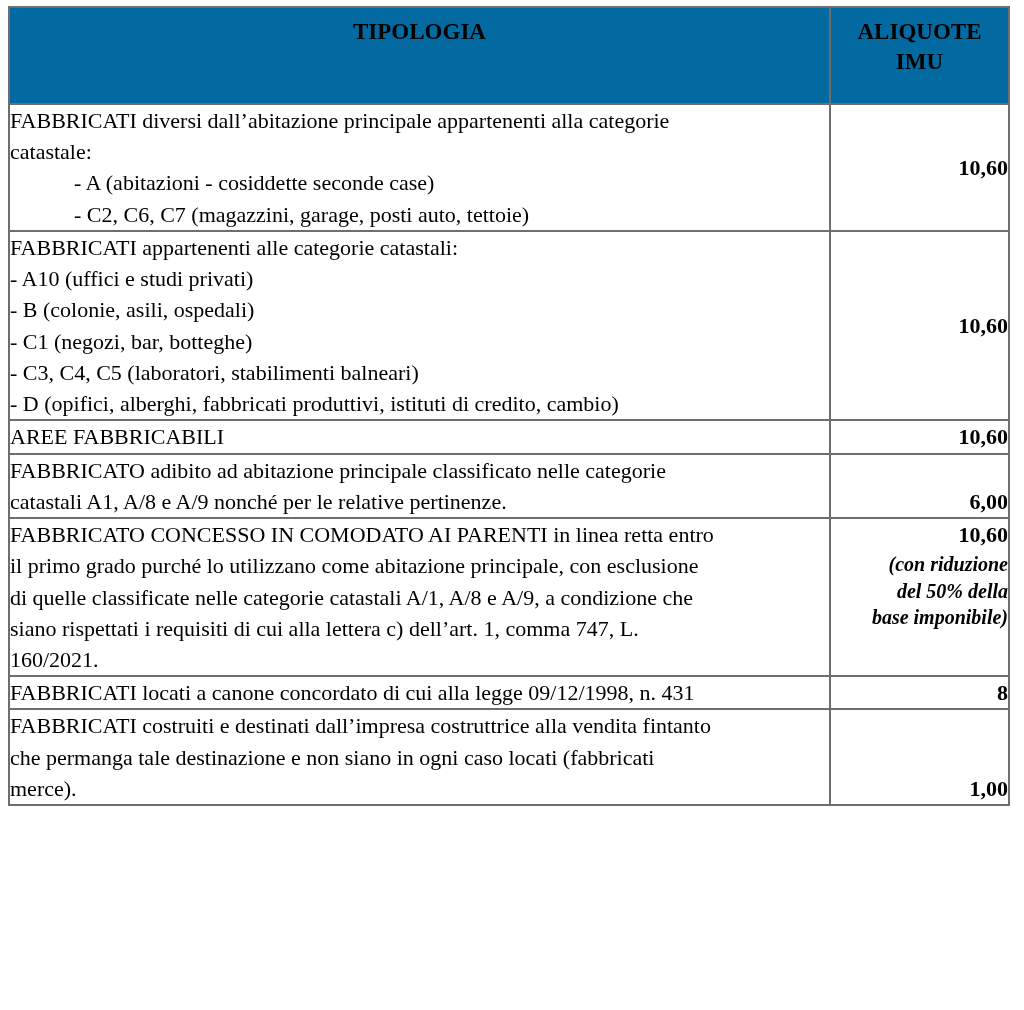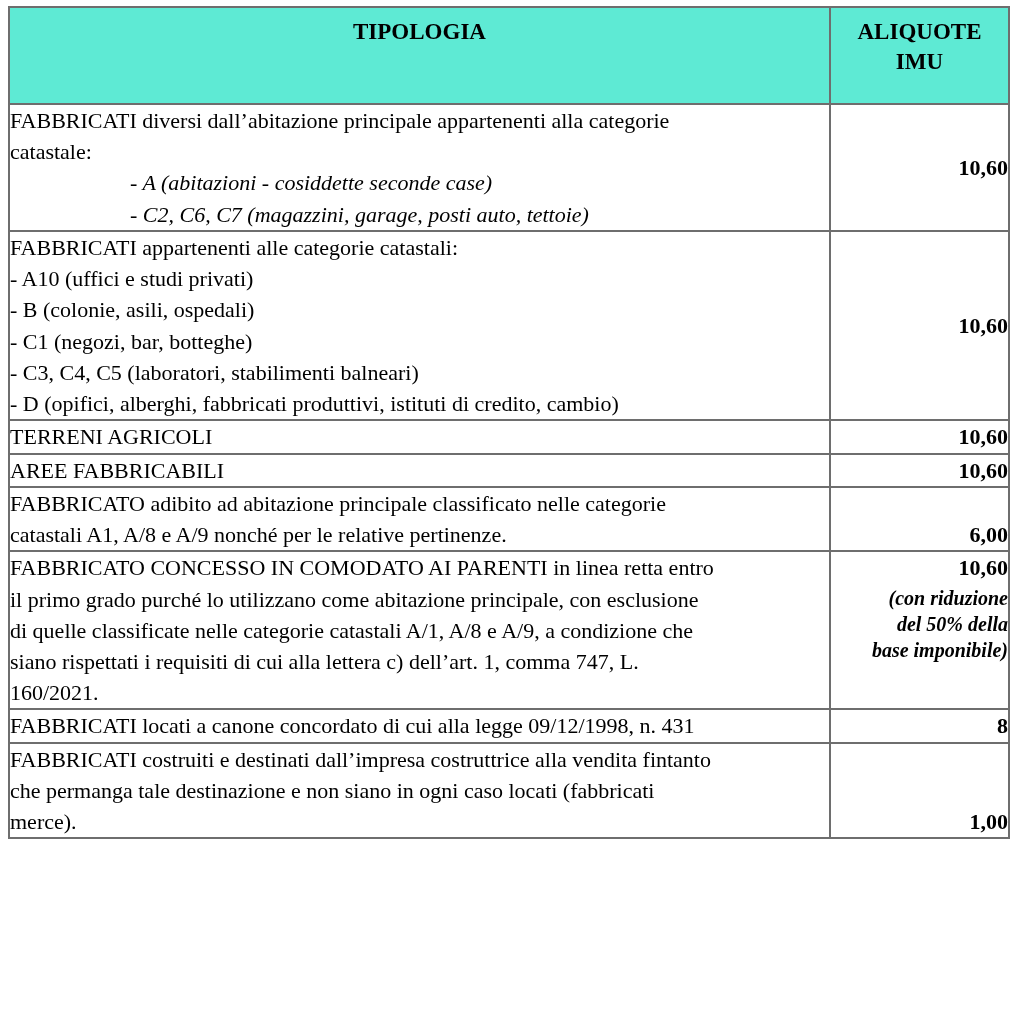--- a/index.html
+++ b/index.html
@@ -35,21 +35,21 @@
 
   table.imu th,
   table.imu td {
     border: 2px solid #6e6e6e;
     vertical-align: top;
     padding: 0;
   }
 
   
   thead th {
-    background: #5eead4;
+    background: #0369a1;
     font-weight: bold;
     font-size: 23px;
     line-height: 1.30;
     text-align: center;
     vertical-align: top;
   }
   thead th.h-tipologia {
     padding: 9px 6px 0 6px;
     height: 78px;
   }
@@ -86,21 +86,21 @@
     font-style: italic;
     font-weight: bold;
     font-size: 20px;
     line-height: 1.32;
     margin-top: 1px;
   }
   .val-note .nl { display: block; }
 
   
   .line { display: block; }
-  .line.indent { padding-left: 120px; font-style: italic; }
+  .line.indent { padding-left: 64px; }
 </style>
 </head>
 <body>
 
 <div id="sheet">
   <table class="imu">
     <colgroup>
       <col class="c-tipologia">
       <col class="c-aliquota">
     </colgroup>
@@ -130,28 +130,20 @@
         <tr>
           <td class="tipologia">
             <span class="line">FABBRICATI appartenenti alle categorie catastali:</span>
             <span class="line">- A10 (uffici e studi privati)</span>
             <span class="line">- B (colonie, asili, ospedali)</span>
             <span class="line">- C1 (negozi, bar, botteghe)</span>
             <span class="line">- C3, C4, C5 (laboratori, stabilimenti balneari)</span>
             <span class="line">- D (opifici, alberghi, fabbricati produttivi, istituti di credito, cambio)</span>
           </td>
           <td class="aliquota v-middle">
-            <span class="val-main">10,60</span>
-          </td>
-        </tr>
-        <tr>
-          <td class="tipologia">
-            <span class="line">TERRENI AGRICOLI</span>
-          </td>
-          <td class="aliquota v-bottom">
             <span class="val-main">10,60</span>
           </td>
         </tr>
         <tr>
           <td class="tipologia">
             <span class="line">AREE FABBRICABILI</span>
           </td>
           <td class="aliquota v-bottom">
             <span class="val-main">10,60</span>
           </td>

